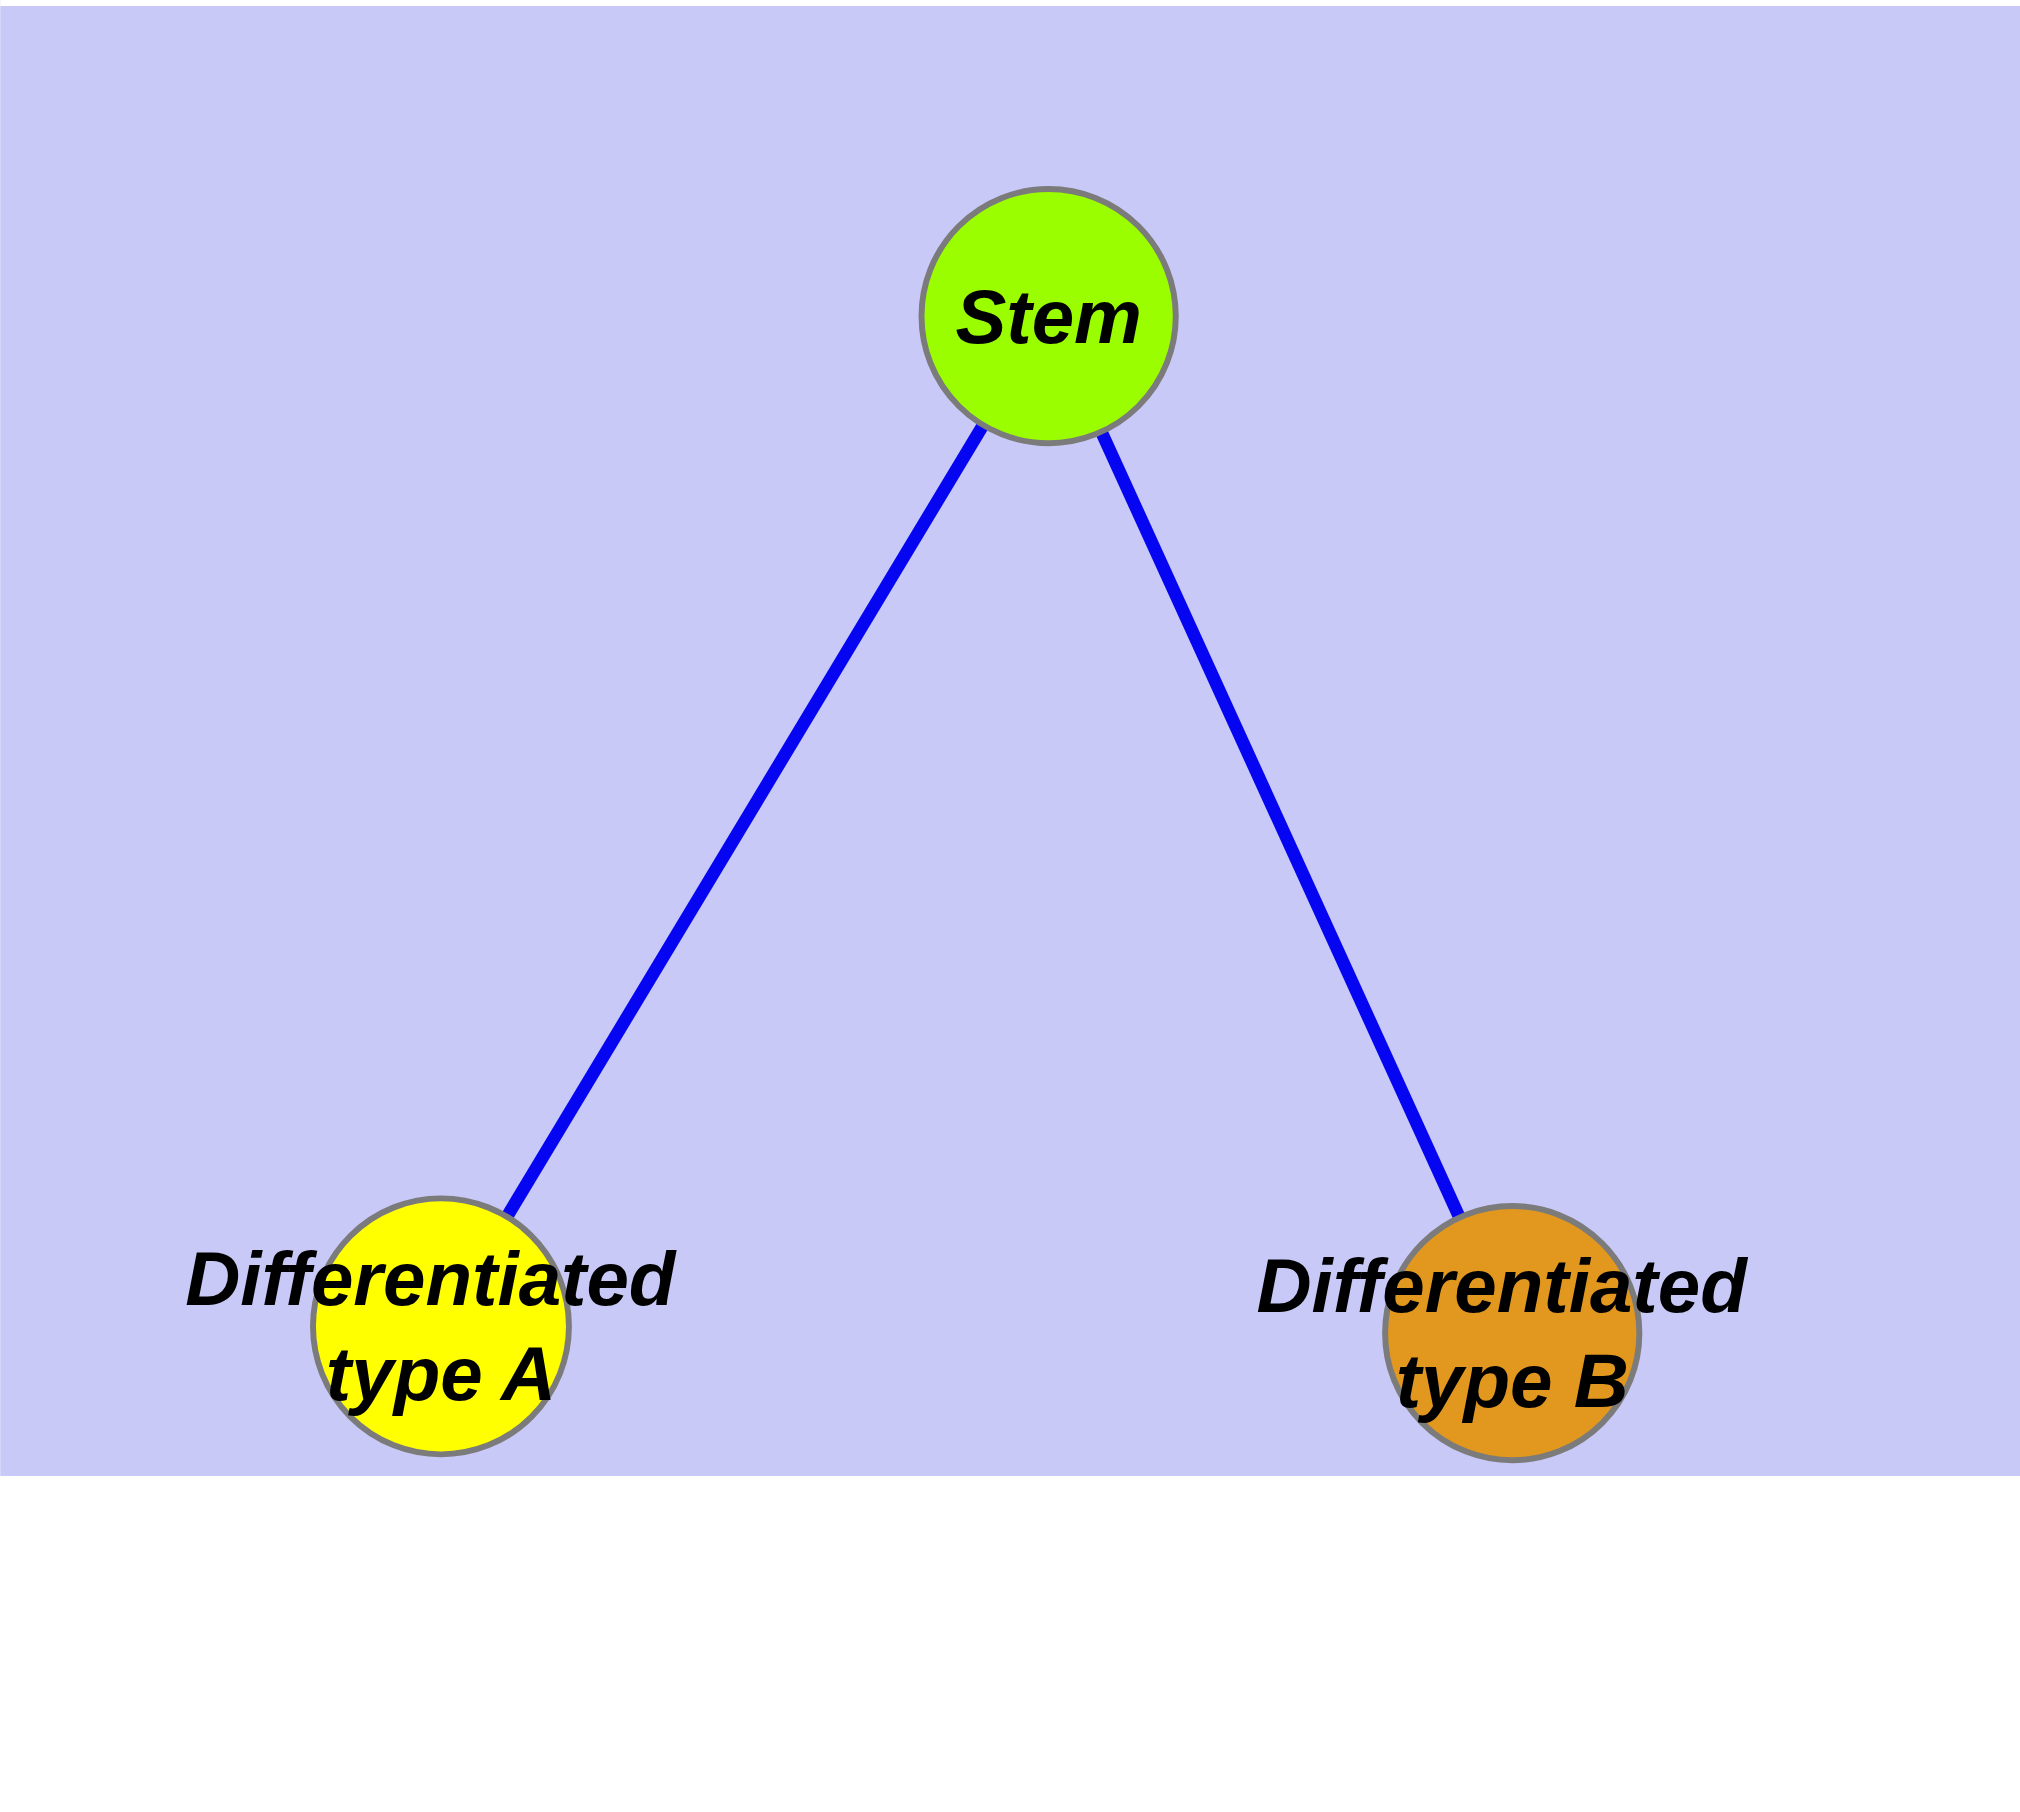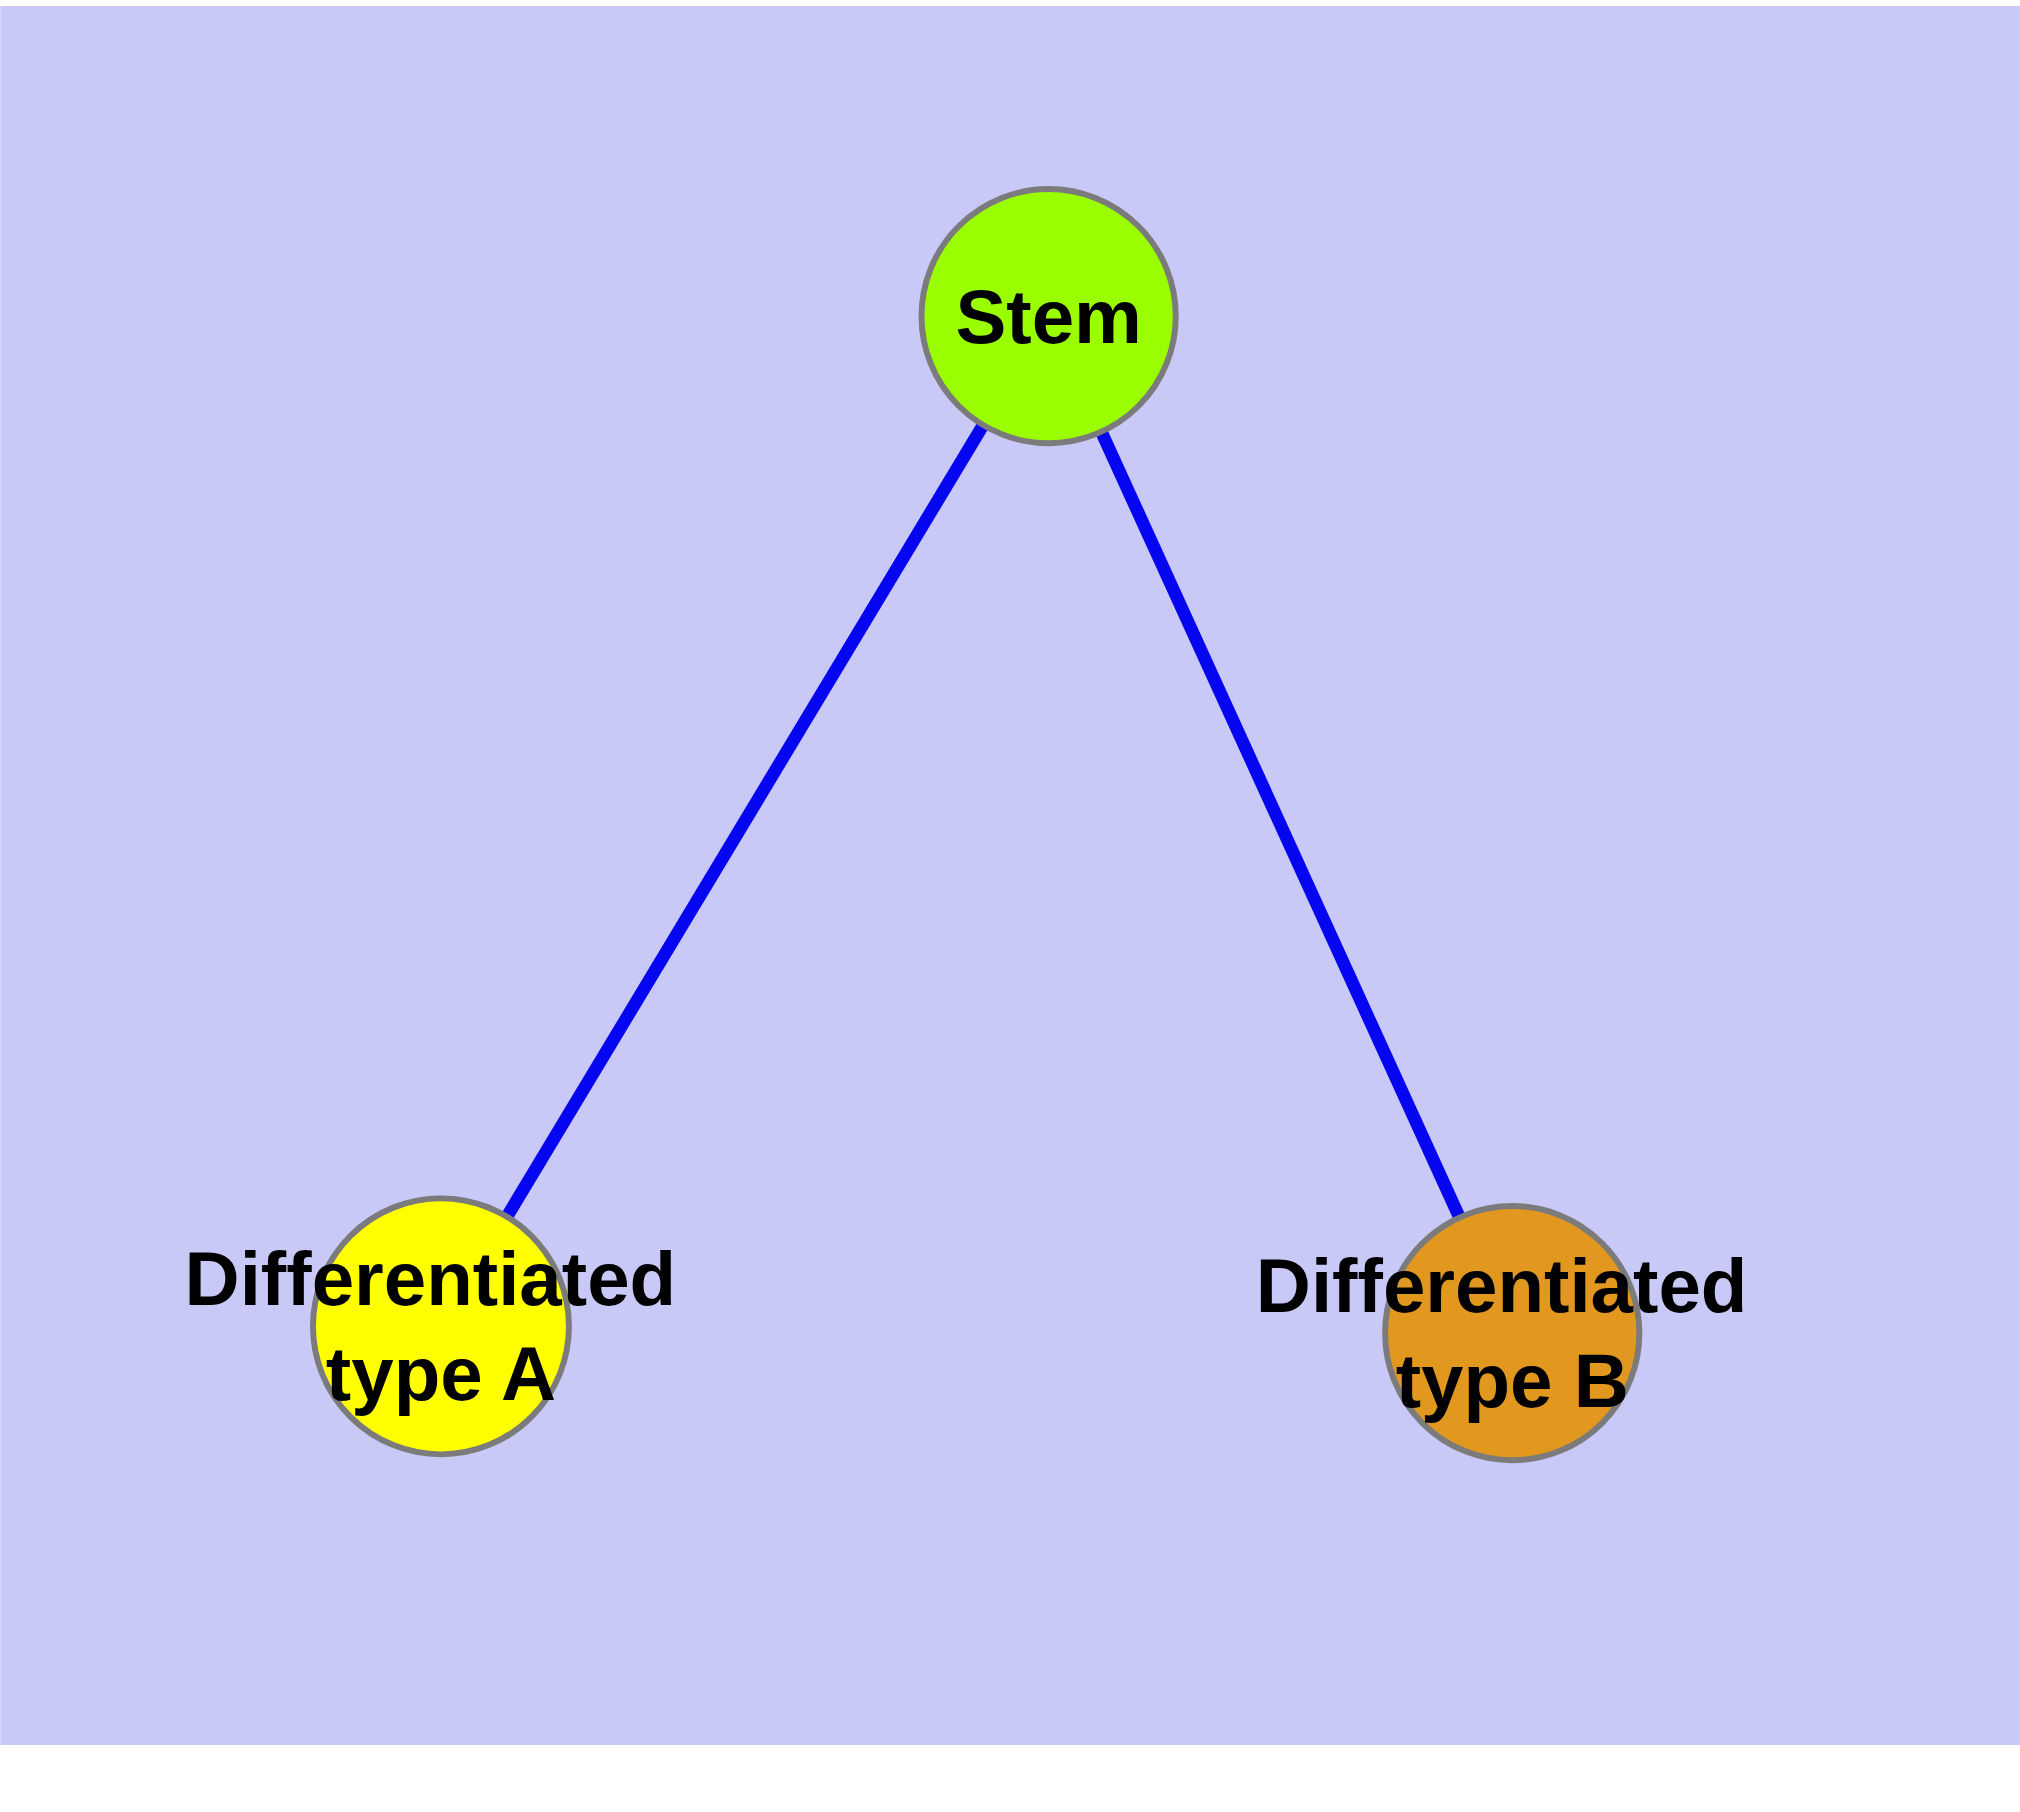--- a/index.html
+++ b/index.html
@@ -3,23 +3,24 @@
 <meta charset="utf-8">
 <style>
   html, body {
     margin: 0;
     padding: 0;
     background: #ffffff;
   }
   .canvas {
     position: relative;
     width: 2021px;
-    height: 1745px;
+    height: 1476px;
     overflow: hidden;
     font-family: "Liberation Sans", sans-serif;
+    font-style: italic;
   }
   svg { display: block; }
   .node-label {
     font-family: "Liberation Sans", sans-serif;
     font-weight: bold;
     font-size: 90px;
   }
 </style>
 </head>
 <body>

